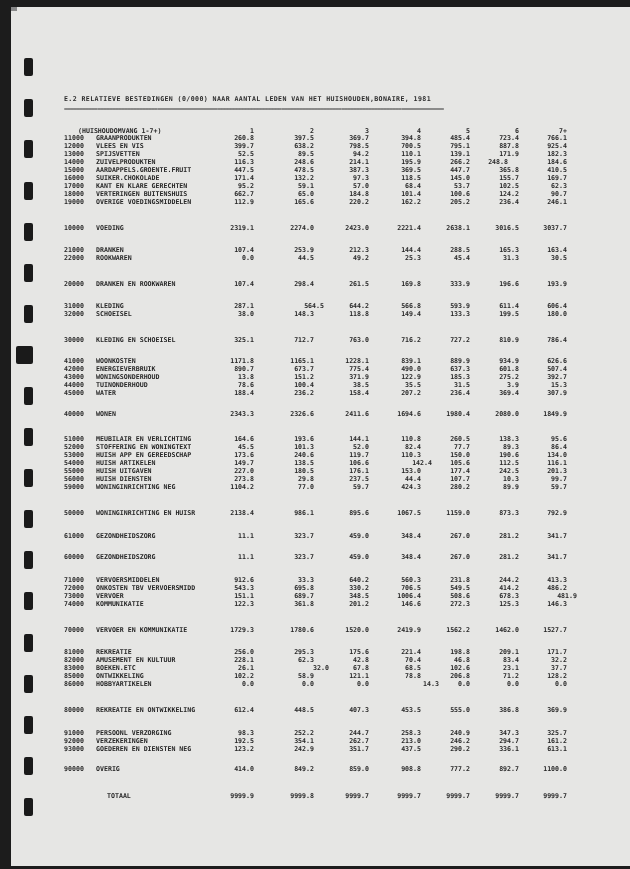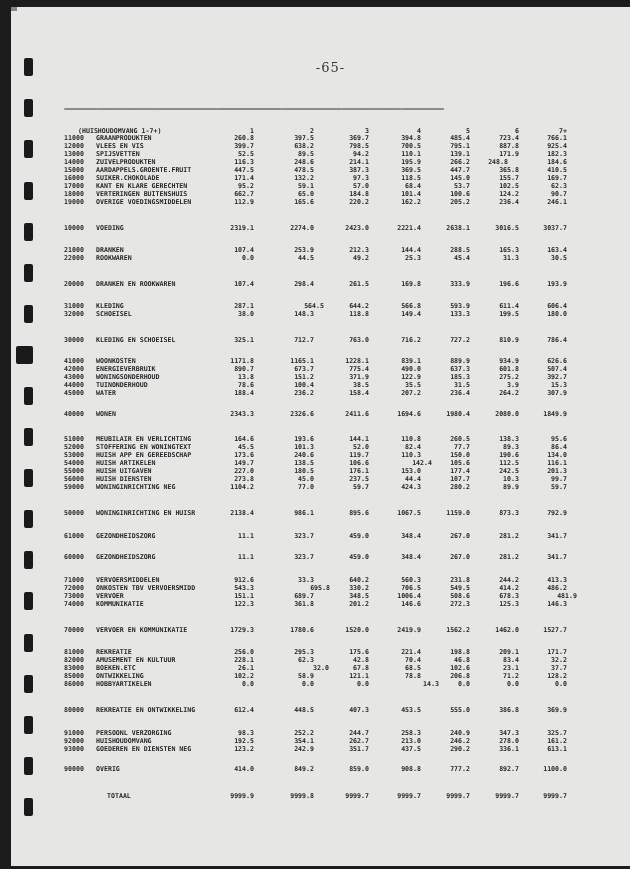--- a/index.html
+++ b/index.html
@@ -51,21 +51,21 @@
       <div class="hole" style="left: 13px; top: 503px; width: 9px; height: 18px;"></div>
       <div class="hole" style="left: 13px; top: 544px; width: 9px; height: 18px;"></div>
       <div class="hole" style="left: 13px; top: 585px; width: 9px; height: 18px;"></div>
       <div class="hole" style="left: 13px; top: 627px; width: 9px; height: 18px;"></div>
       <div class="hole" style="left: 13px; top: 668px; width: 9px; height: 18px;"></div>
       <div class="hole" style="left: 13px; top: 709px; width: 9px; height: 18px;"></div>
       <div class="hole" style="left: 13px; top: 750px; width: 9px; height: 18px;"></div>
       <div class="hole" style="left: 13px; top: 791px; width: 9px; height: 18px;"></div>
     </div>
 
-  <div class="pagenum">-65-</div>
+  <div class="title">E.2 RELATIEVE BESTEDINGEN (0/000) NAAR AANTAL LEDEN VAN HET HUISHOUDEN,BONAIRE,  1981</div>
   <div class="rule">==============================================================================================================================</div>
 
   <div class="tbl">
     <div class="row header-row" style="top:120px">
       <span class="label">(HUISHOUDOMVANG 1-7+)</span>
       <span class="v" style="left:140px">1</span>
       <span class="v" style="left:200px">2</span>
       <span class="v" style="left:255px">3</span>
       <span class="v" style="left:307px">4</span>
       <span class="v" style="left:356px">5</span>
@@ -294,21 +294,21 @@
           <span class="v" style="left:453px">15.3</span>
         </div>
         <div class="row" style="top: 382px;">
           <span class="code">45000</span>
           <span class="label">WATER</span>
           <span class="v" style="left:140px">188.4</span>
           <span class="v" style="left:200px">236.2</span>
           <span class="v" style="left:255px">158.4</span>
           <span class="v" style="left:307px">207.2</span>
           <span class="v" style="left:356px">236.4</span>
-          <span class="v" style="left:405px">264.2</span>
+          <span class="v" style="left:405px">369.4</span>
           <span class="v" style="left:453px">307.9</span>
         </div>
         <div class="row" style="top: 403px;">
           <span class="code">40000</span>
           <span class="label">WONEN</span>
           <span class="v" style="left:140px">2343.3</span>
           <span class="v" style="left:200px">2326.6</span>
           <span class="v" style="left:255px">2411.6</span>
           <span class="v" style="left:307px">1694.6</span>
           <span class="v" style="left:356px">1980.4</span>
@@ -367,21 +367,21 @@
           <span class="v" style="left:255px">176.1</span>
           <span class="v" style="left:307px">153.0</span>
           <span class="v" style="left:356px">177.4</span>
           <span class="v" style="left:405px">242.5</span>
           <span class="v" style="left:453px">201.3</span>
         </div>
         <div class="row" style="top: 468px;">
           <span class="code">56000</span>
           <span class="label">HUISH DIENSTEN</span>
           <span class="v" style="left:140px">273.8</span>
-          <span class="v" style="left:200px">45.0</span>
+          <span class="v" style="left:200px">29.8</span>
           <span class="v" style="left:255px">237.5</span>
           <span class="v" style="left:307px">44.4</span>
           <span class="v" style="left:356px">107.7</span>
           <span class="v" style="left:405px">10.3</span>
           <span class="v" style="left:453px">99.7</span>
         </div>
         <div class="row" style="top: 476px;">
           <span class="code">59000</span>
           <span class="label">WONINGINRICHTING NEG</span>
           <span class="v" style="left:140px">1104.2</span>
@@ -433,21 +433,21 @@
           <span class="v" style="left:255px">640.2</span>
           <span class="v" style="left:307px">560.3</span>
           <span class="v" style="left:356px">231.8</span>
           <span class="v" style="left:405px">244.2</span>
           <span class="v" style="left:453px">413.3</span>
         </div>
         <div class="row" style="top: 577px;">
           <span class="code">72000</span>
           <span class="label">ONKOSTEN TBV VERVOERSMIDD</span>
           <span class="v" style="left:140px">543.3</span>
-          <span class="v" style="left:216px">695.8</span>
+          <span class="v" style="left:200px">695.8</span>
           <span class="v" style="left:255px">330.2</span>
           <span class="v" style="left:307px">706.5</span>
           <span class="v" style="left:356px">549.5</span>
           <span class="v" style="left:405px">414.2</span>
           <span class="v" style="left:453px">486.2</span>
         </div>
         <div class="row" style="top: 585px;">
           <span class="code">73000</span>
           <span class="label">VERVOER</span>
           <span class="v" style="left:140px">151.1</span>
@@ -552,27 +552,27 @@
           <span class="v" style="left:140px">98.3</span>
           <span class="v" style="left:200px">252.2</span>
           <span class="v" style="left:255px">244.7</span>
           <span class="v" style="left:307px">258.3</span>
           <span class="v" style="left:356px">240.9</span>
           <span class="v" style="left:405px">347.3</span>
           <span class="v" style="left:453px">325.7</span>
         </div>
         <div class="row" style="top: 730px;">
           <span class="code">92000</span>
-          <span class="label">HUISHOUDOMVANG</span>
+          <span class="label">VERZEKERINGEN</span>
           <span class="v" style="left:140px">192.5</span>
           <span class="v" style="left:200px">354.1</span>
           <span class="v" style="left:255px">262.7</span>
           <span class="v" style="left:307px">213.0</span>
           <span class="v" style="left:356px">246.2</span>
-          <span class="v" style="left:405px">278.0</span>
+          <span class="v" style="left:405px">294.7</span>
           <span class="v" style="left:453px">161.2</span>
         </div>
         <div class="row" style="top: 738px;">
           <span class="code">93000</span>
           <span class="label">GOEDEREN EN DIENSTEN NEG</span>
           <span class="v" style="left:140px">123.2</span>
           <span class="v" style="left:200px">242.9</span>
           <span class="v" style="left:255px">351.7</span>
           <span class="v" style="left:307px">437.5</span>
           <span class="v" style="left:356px">290.2</span>

